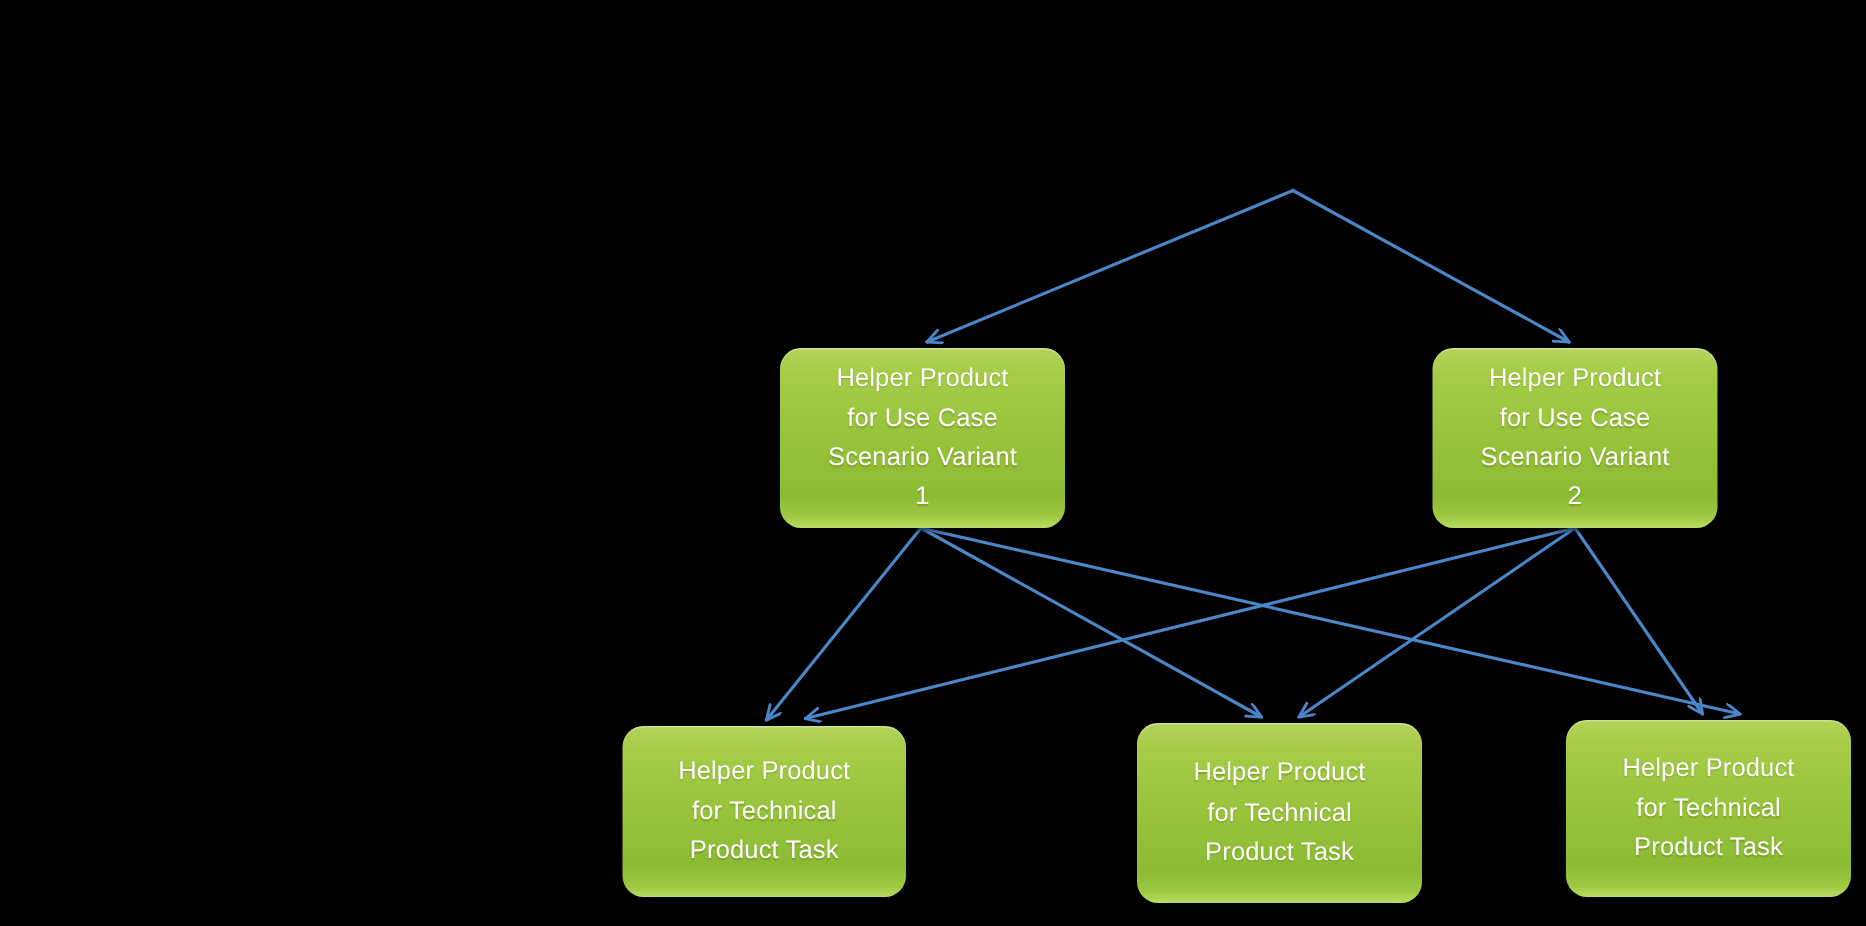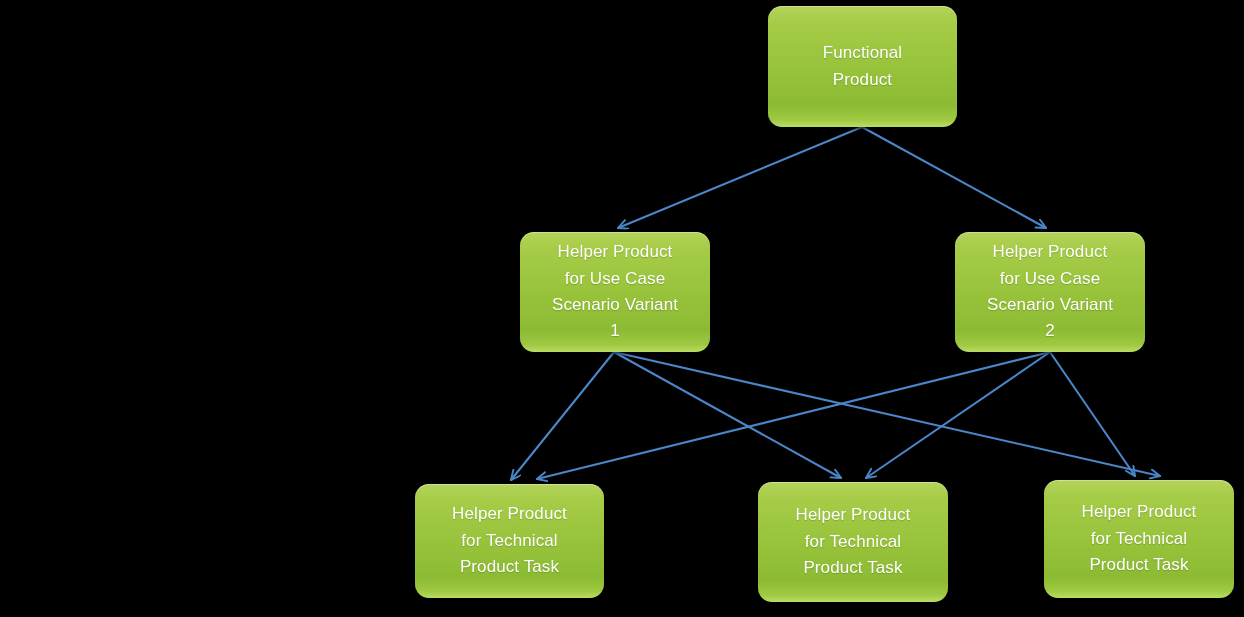--- a/index.html
+++ b/index.html
@@ -93,24 +93,20 @@
       <line x1="614" y1="352" x2="511" y2="480" marker-end="url(#arrow-open-v)"></line>
       <line x1="614" y1="352" x2="841" y2="478" marker-end="url(#arrow-open-v)"></line>
       <line x1="614" y1="352" x2="1160" y2="476" marker-end="url(#arrow-open-v)"></line>
 
       <line x1="1050" y1="352" x2="537" y2="479" marker-end="url(#arrow-open-v)"></line>
       <line x1="1050" y1="352" x2="866" y2="478" marker-end="url(#arrow-open-v)"></line>
       <line x1="1050" y1="352" x2="1135" y2="476" marker-end="url(#arrow-open-v)"></line>
     </g>
   </svg>
 
-  <div class="node" id="node-functional-product">
-    <span class="node-label">Functional
-Product</span>
-  </div>
 
   <div class="node" id="node-variant-1">
     <span class="node-label">Helper Product
 for Use Case
 Scenario Variant
 1</span>
   </div>
 
   <div class="node" id="node-variant-2">
     <span class="node-label">Helper Product

